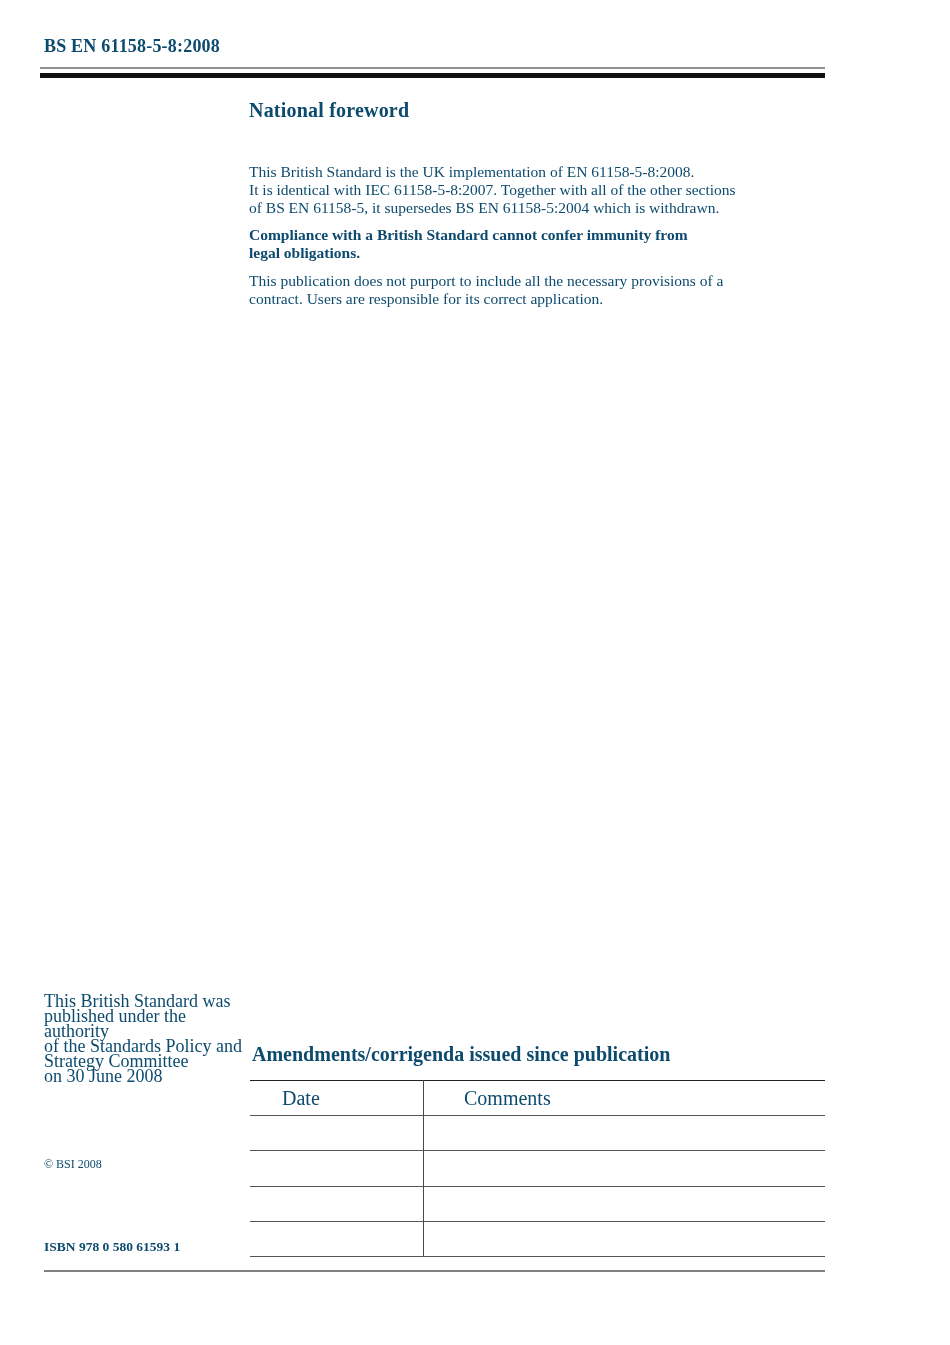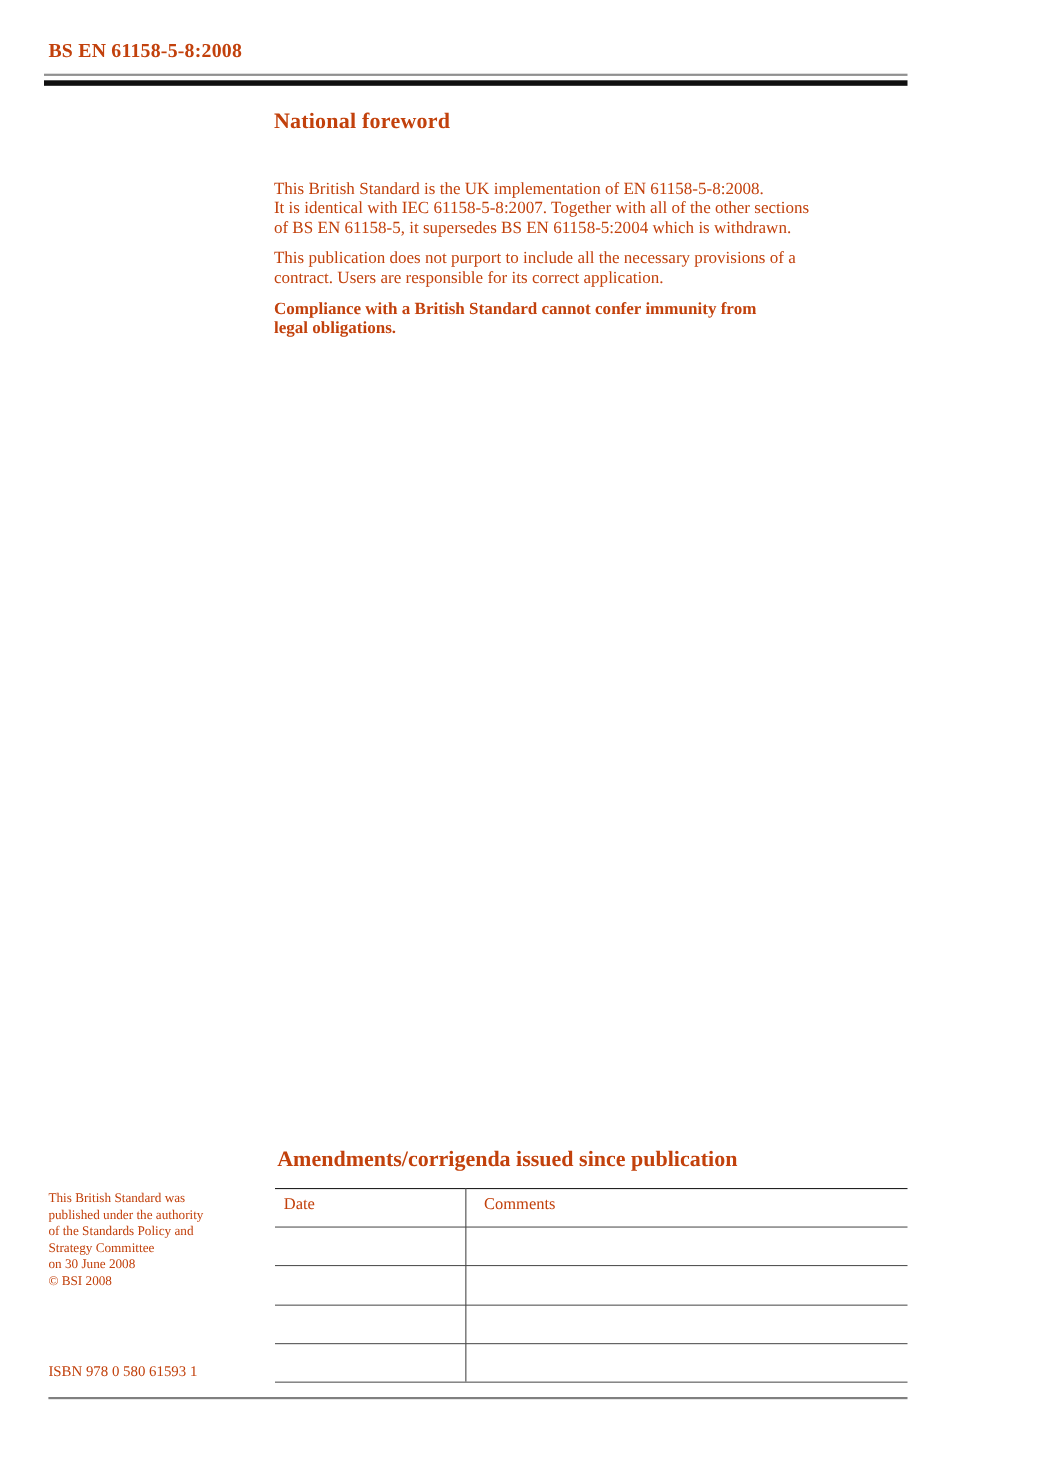--- a/index.html
+++ b/index.html
@@ -5,21 +5,21 @@
   html, body {
     margin: 0;
     padding: 0;
     background: #ffffff;
   }
   .page {
     position: relative;
     width: 950px;
     height: 1345px;
     background: #ffffff;
-    color: #c2410c;
+    color: #0c4a6e;
     font-family: "Liberation Serif", "DejaVu Serif", serif;
     overflow: hidden;
   }
   .abs { position: absolute; }
 
   .doc-number {
     left: 44px; top: 36px;
     font-size: 18px;
     font-weight: bold;
     letter-spacing: 0.2px;
@@ -48,34 +48,34 @@
   }
   .para {
     white-space: pre-line;
     font-size: 15.5px;
     line-height: 17.8px;
     margin: 0 0 10px 0;
   }
   .para.bold { font-weight: bold; }
 
   .authority-note {
-    left: 44px; top: 1082px;
+    left: 44px; top: 994px;
     width: 200px;
     white-space: pre-line;
-    font-size: 12px;
+    font-size: 18px;
     line-height: 15.1px;
   }
   .copyright {
     left: 44px; top: 1157px;
     font-size: 12px;
   }
   .isbn {
     left: 44px; top: 1239px;
     font-size: 13.5px;
-    font-weight: normal;
+    font-weight: bold;
   }
 
   .amendments-heading {
     left: 252px; top: 1043px;
     font-size: 20px;
     font-weight: bold;
   }
 
   .amendments-table {
     left: 250px; top: 1080px;
@@ -89,21 +89,22 @@
   .hline.first { background: #222222; }
   .vline {
     position: absolute;
     left: 173px; top: 0;
     width: 1px; height: 176px;
     background: #4a4a4a;
   }
   .col-label {
     position: absolute;
     top: 7px;
-    font-size: 15px;
+    font-size: 20px;
+    margin-left: 24px;
   }
   .col-label.date { left: 8px; }
   .col-label.comments { left: 190px; }
 
   .rule-footer {
     left: 44px; top: 1270px;
     width: 781px; height: 2px;
     background: #808080;
   }
 </style>
@@ -115,24 +116,24 @@
   <div class="abs doc-number">BS EN 61158-5-8:2008</div>
   <div class="abs rule-thin-top"></div>
   <div class="abs rule-thick-top"></div>
 
   <div class="abs page-title">National foreword</div>
 
   <div class="abs body-block">
     <p class="para">This British Standard is the UK implementation of EN 61158-5-8:2008.
 It is identical with IEC 61158-5-8:2007. Together with all of the other sections
 of BS EN 61158-5, it supersedes BS EN 61158-5:2004 which is withdrawn.</p>
+    <p class="para bold">Compliance with a British Standard cannot confer immunity from
+legal obligations.</p>
     <p class="para">This publication does not purport to include all the necessary provisions of a
 contract. Users are responsible for its correct application.</p>
-    <p class="para bold">Compliance with a British Standard cannot confer immunity from
-legal obligations.</p>
   </div>
 
   <div class="abs authority-note">This British Standard was
 published under the authority
 of the Standards Policy and
 Strategy Committee
 on 30 June 2008</div>
   <div class="abs copyright">© BSI 2008</div>
   <div class="abs isbn">ISBN 978 0 580 61593 1</div>
 

